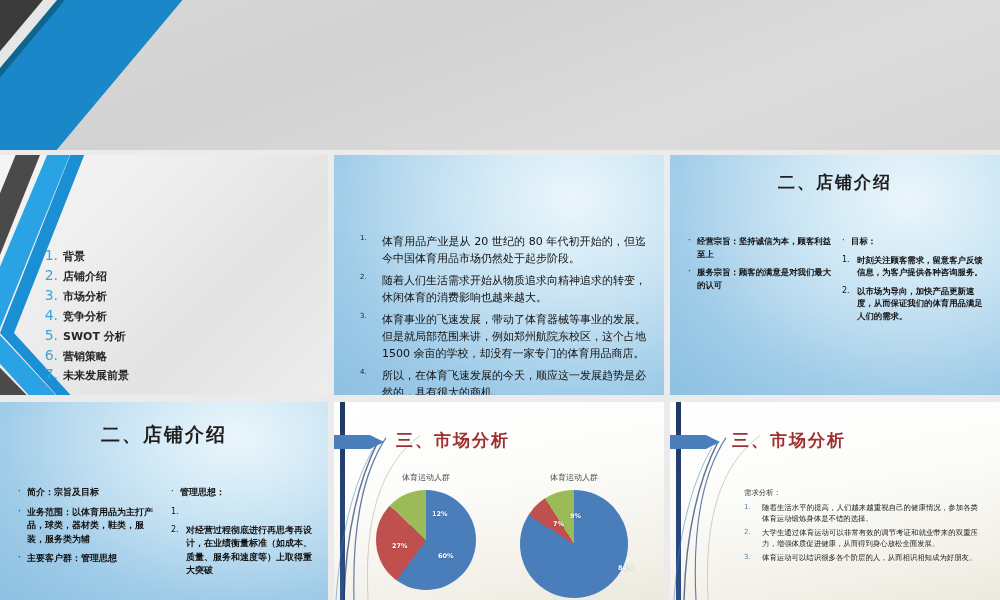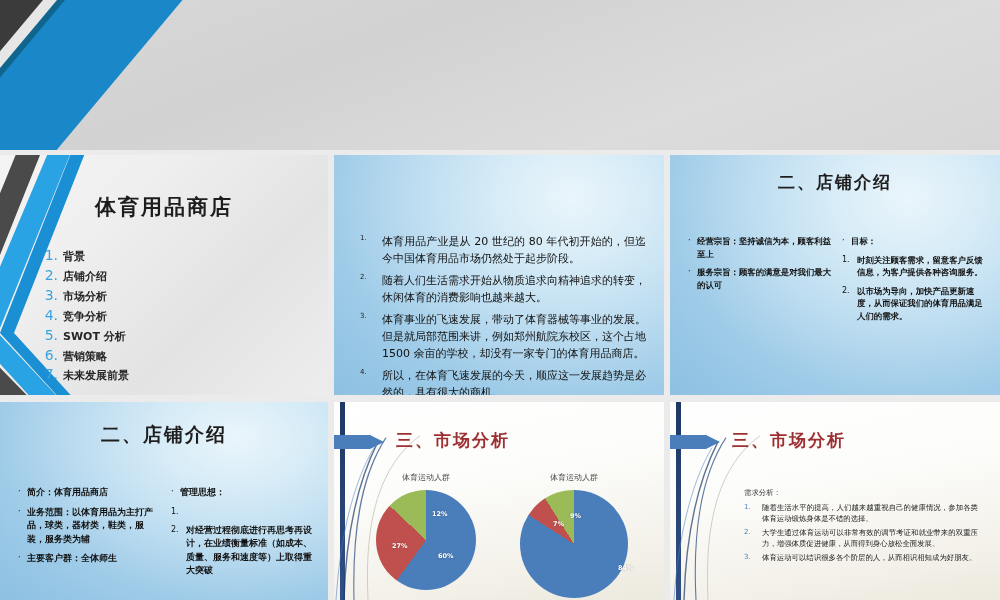--- a/index.html
+++ b/index.html
@@ -152,21 +152,20 @@
     <div class="band-blue2"></div>
     <div class="band-blue"></div>
   </div>
 
   <div class="slide row1 col1" id="slide-title">
     <svg class="chev-dark" viewBox="0 0 300 300">
       <polygon points="72,-10 96,-10 8,210 96,300 68,300 -18,210" fill="#4a4a4a"></polygon>
       <polygon points="104,-10 126,-10 38,208 124,300 96,300 12,208" fill="#2aa3e4"></polygon>
       <polygon points="126,-10 140,-10 54,208 138,300 124,300 40,208" fill="#1b8fd3"></polygon>
     </svg>
-    <div class="title-main">体育用品商店</div>
     <ul class="title-list">
       <li>
           <span class="num">1.</span>
           <span class="txt">背景</span>
         </li>
       <li>
           <span class="num">2.</span>
           <span class="txt">店铺介绍</span>
         </li>
       <li>
@@ -246,29 +245,29 @@
   </div>
 
   <div class="slide row2 col1 blue-slide" id="slide-intro">
     <div class="bs-title" style="top:20px;">
       <span class="l1">二、店铺介绍</span>
     </div>
     <div class="two-col" style="top:84px;">
       <div class="col">
         <div class="bullet">
             <span class="b">·</span>
-            <span class="btxt">简介：体育用品商店</span>
+            <span class="btxt">简介：宗旨及目标</span>
           </div>
         <div class="bullet">
             <span class="b">·</span>
             <span class="btxt">业务范围：以体育用品为主打产品，球类，器材类，鞋类，服装，服务类为辅</span>
           </div>
         <div class="bullet">
             <span class="b">·</span>
-            <span class="btxt">主要客户群：全体师生</span>
+            <span class="btxt">主要客户群：管理思想</span>
           </div>
       </div>
       <div class="col">
         <div class="bullet">
             <span class="b">·</span>
             <span class="btxt">管理思想：</span>
           </div>
         <div class="numitem">
             <span class="n">1.</span>
           </div>

